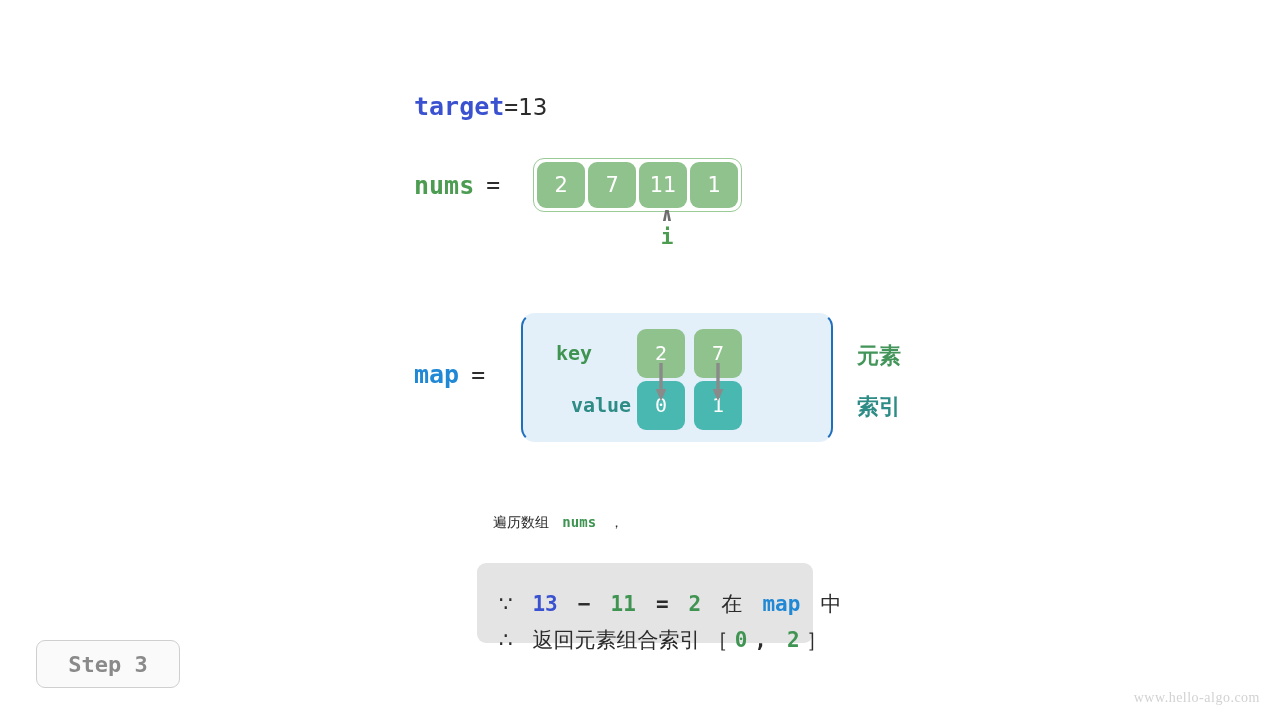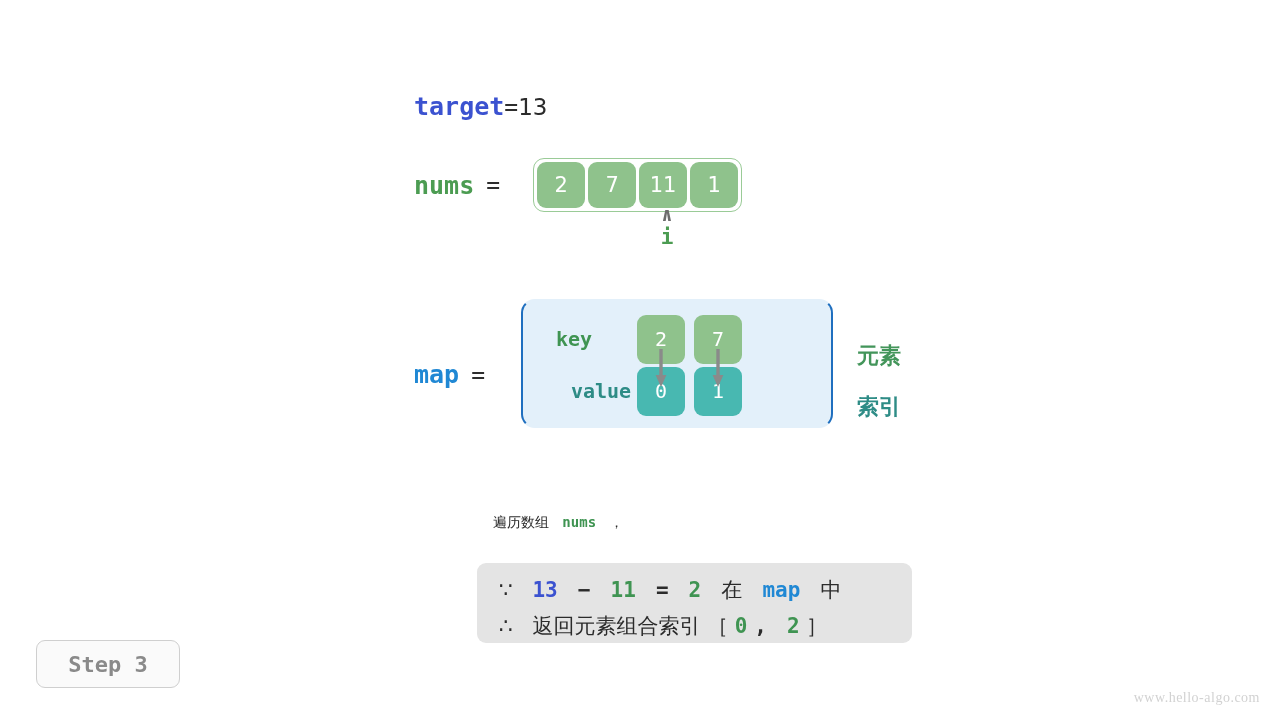--- a/index.html
+++ b/index.html
@@ -127,21 +127,21 @@
   }
   #map-row .eq {
     font-family: "DejaVu Sans Mono", "Liberation Mono", monospace;
     font-size: 23px;
     color: #2e2e2e;
   }
 
   #map-box {
     position: absolute;
     left: 521px;
-    top: 299px;
+    top: 313px;
     width: 312px;
     height: 129px;
     background: #E3F0FA;
     border: 2.2px solid #1F6FBF;
     border-top-color: transparent;
     border-bottom-color: transparent;
     border-radius: 14px;
     box-sizing: border-box;
   }
 
@@ -224,26 +224,26 @@
   #caption-line .hl-nums {
     font-family: "DejaVu Sans Mono", "Liberation Mono", monospace;
     font-weight: bold;
     color: #3F9452;
   }
 
   #note-box {
     position: absolute;
     left: 477px;
     top: 563px;
-    width: 435px;
+    width: 336px;
     height: 80px;
     background: #E4E4E4;
     border-radius: 9px;
     box-sizing: border-box;
-    padding: 9px 22px;
+    padding: 23px 22px;
   }
   #note-box .note-line {
     font-size: 21px;
     color: #2b2b2b;
     line-height: 36px;
     white-space: nowrap;
   }
   #note-box .sym {
     font-family: "DejaVu Sans", "Liberation Sans", sans-serif;
     color: #2b2b2b;

